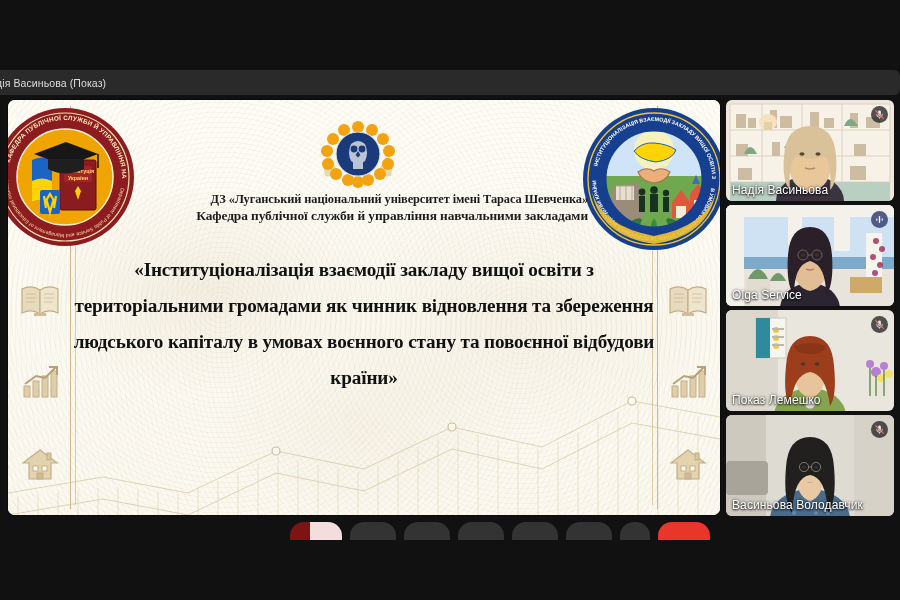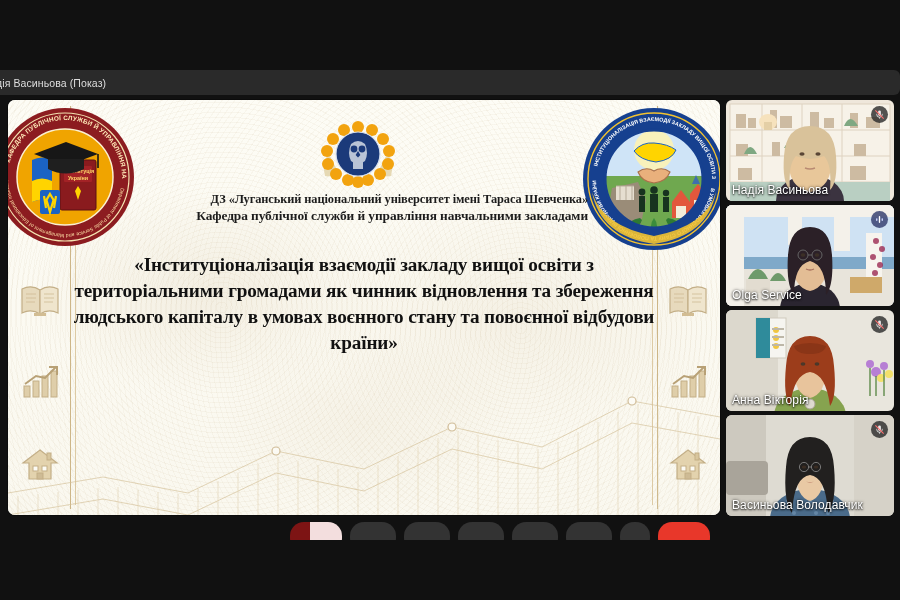--- a/index.html
+++ b/index.html
@@ -75,21 +75,21 @@
     font-family: "Liberation Serif", serif; font-weight: 700;
   }
   .univ-head .l1 { font-size: 12.4px; line-height: 16px; letter-spacing: -.1px; }
   .univ-head .l2 { font-size: 13.4px; line-height: 17px; letter-spacing: -.1px; }
 
   
   .slide-title {
     position: absolute; left: 58px; top: 152px; width: 596px;
     text-align: center; color: #111111;
     font-family: "Liberation Serif", serif; font-weight: 700;
-    font-size: 19.2px; line-height: 26px; letter-spacing: -.15px;
+    font-size: 19.2px; line-height: 36px; letter-spacing: -.15px;
   }
 
   
   .filmstrip { position: absolute; left: 726px; top: 100px; width: 168px; }
   .tile {
     position: relative; width: 168px; height: 101px;
     border-radius: 6px; overflow: hidden; margin-bottom: 4px;
     background: #1a1a1a;
   }
   .tile .cam { position: absolute; inset: 0; }
@@ -475,21 +475,21 @@
         <path d="M68 58 q0 -24 16 -24 q16 0 16 24 q0 26 -16 30 q-16 -4 -16 -30z" fill="#e8c49c"></path>
         <path d="M60 56 q2 -30 24 -30 q22 0 24 30 q3 30 -4 40 q-4 -32 -20 -34 q-16 2 -20 34 q-7 -10 -4 -40z" fill="#9c3d1b"></path>
         <path d="M68 36 q16 -6 32 0 q-2 8 -16 8 q-14 0 -16 -8z" fill="#8a3517"></path>
         <g fill="#4b382a">
             <ellipse cx="77" cy="54" rx="2.4" ry="1.7"></ellipse>
             <ellipse cx="91" cy="54" rx="2.4" ry="1.7"></ellipse>
           </g>
         <path d="M79 68 q5 4 10 0 q-5 4 -10 0z" fill="#a9604e"></path>
         <circle cx="84" cy="94" r="5" fill="#dedad0" stroke="#a9a296"></circle>
       </svg>
-      <span class="name">Анна Вікторія</span>
+      <span class="name">Показ Лемешко</span>
       <span class="status">
         <svg viewBox="0 0 16 16" width="11" height="11">
           <path d="M8 2a2 2 0 0 1 2 2v4a2 2 0 0 1-4 0V4a2 2 0 0 1 2-2z" fill="#e8e8e8"></path>
           <path d="M4 7v1a4 4 0 0 0 8 0V7" stroke="#e8e8e8" stroke-width="1.3" fill="none"></path>
           <path d="M8 12v2" stroke="#e8e8e8" stroke-width="1.3"></path>
           <path d="M2 2 L14 14" stroke="#ff6f6f" stroke-width="1.6"></path>
         </svg>
       </span>
     </div>
 

